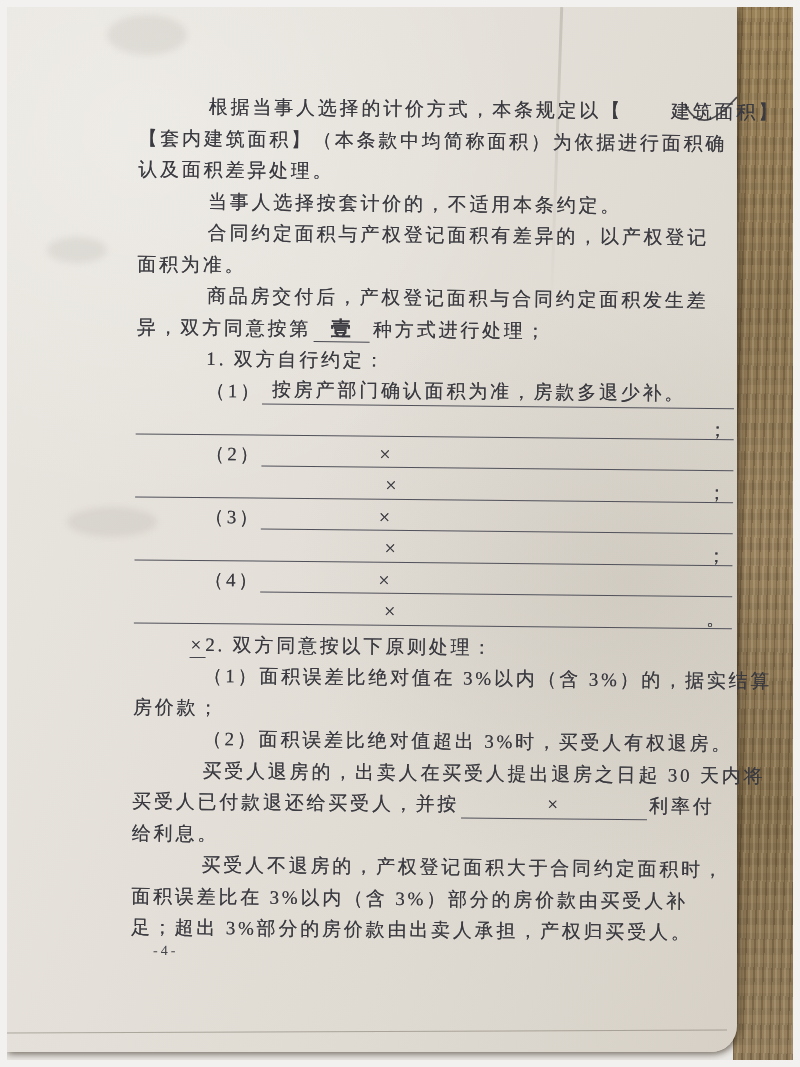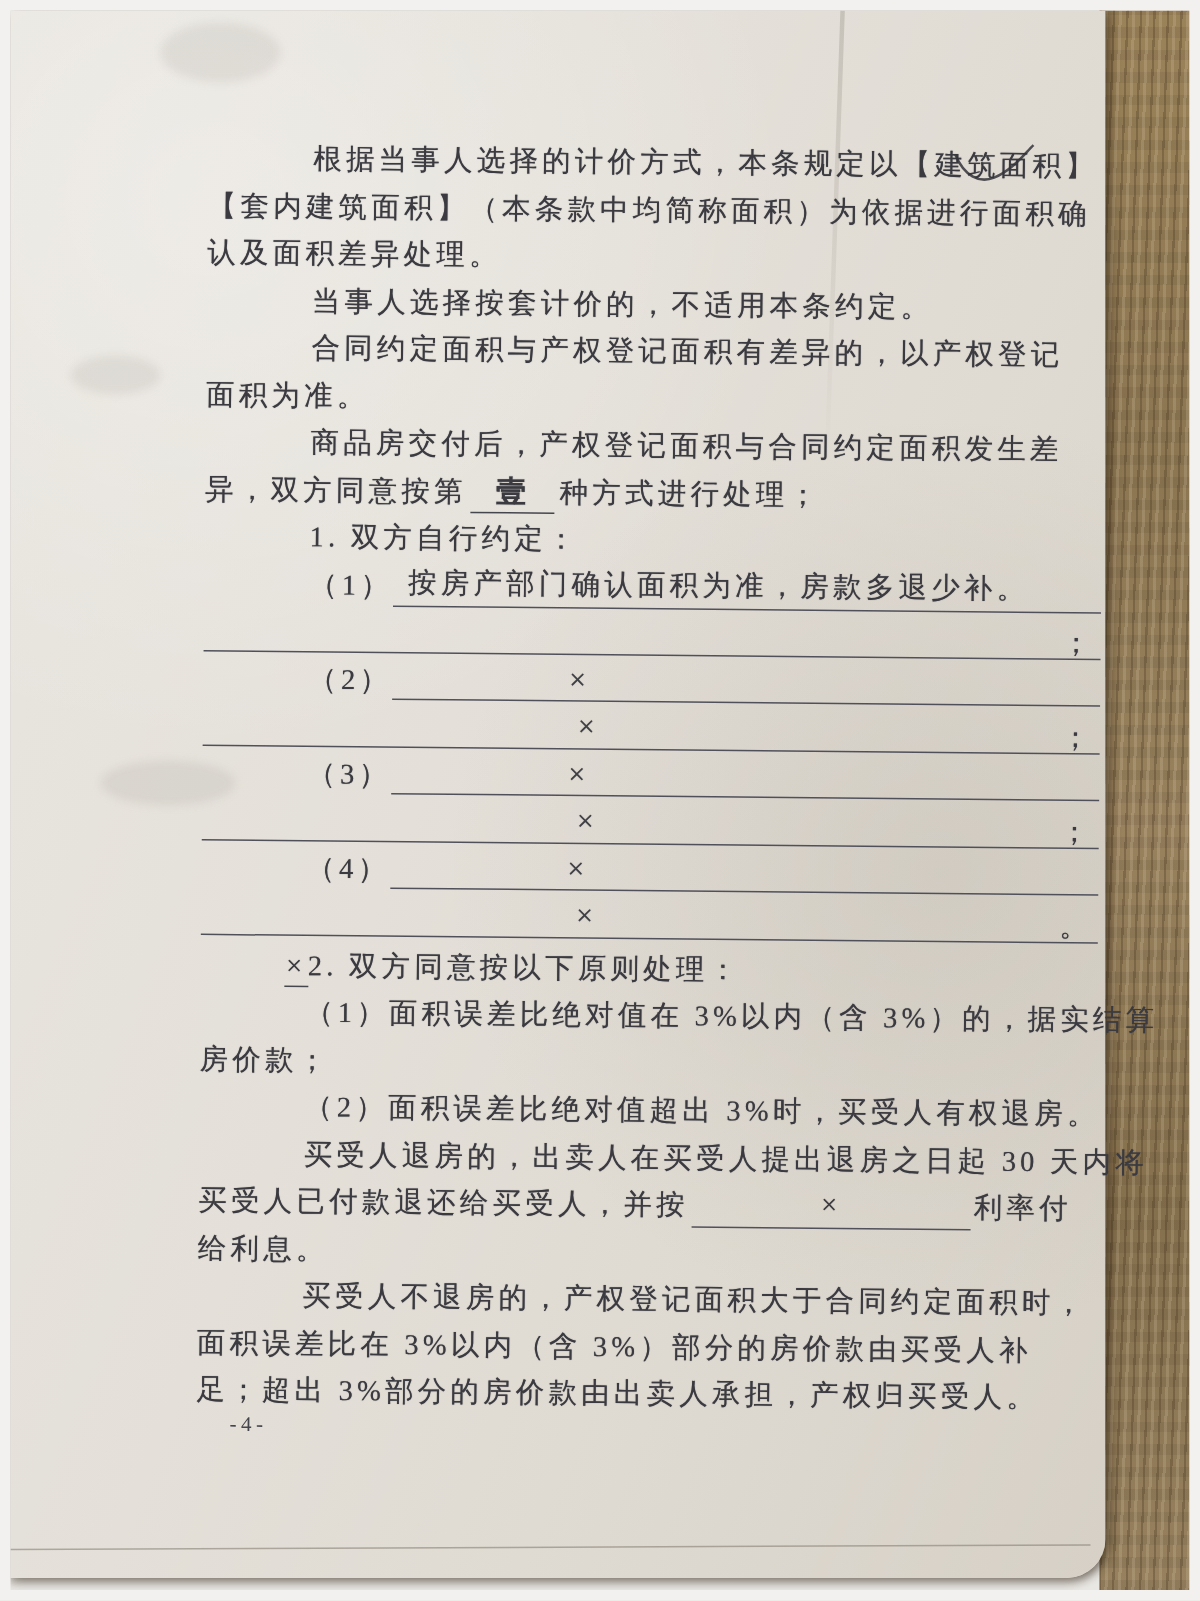--- a/index.html
+++ b/index.html
@@ -66,21 +66,21 @@
   .hw-fill{ 
     display:inline-block;width:56px;text-align:center;
     border-bottom:1.5px solid #46464e;font-weight:bold;font-size:20px;
     line-height:26px;height:26px;vertical-align:bottom;margin:0 3px 2px 3px;
   }
   .mark-underlined{display:inline-block;border-bottom:1.5px solid #46464e;line-height:24px;padding:0 1px;}
   .inline-blank{
     display:inline-block;width:186px;text-align:center;
     border-bottom:1.3px solid #50505a;height:26px;line-height:24px;vertical-align:bottom;margin:0 2px 2px 2px;
   }
-  .checked-wrap{position:relative;display:inline-block;}
+  .checked-wrap{position:relative;display:inline-block;margin-left:48px;}
   .checked-wrap svg{position:absolute;left:12px;top:0px;overflow:visible;}
   .footer{
     position:absolute;left:146px;top:936px;font-size:14px;letter-spacing:3px;color:#45454c;
     transform:rotate(.4deg);
   }
 </style>
 </head>
 <body>
 
 <div class="photo">

